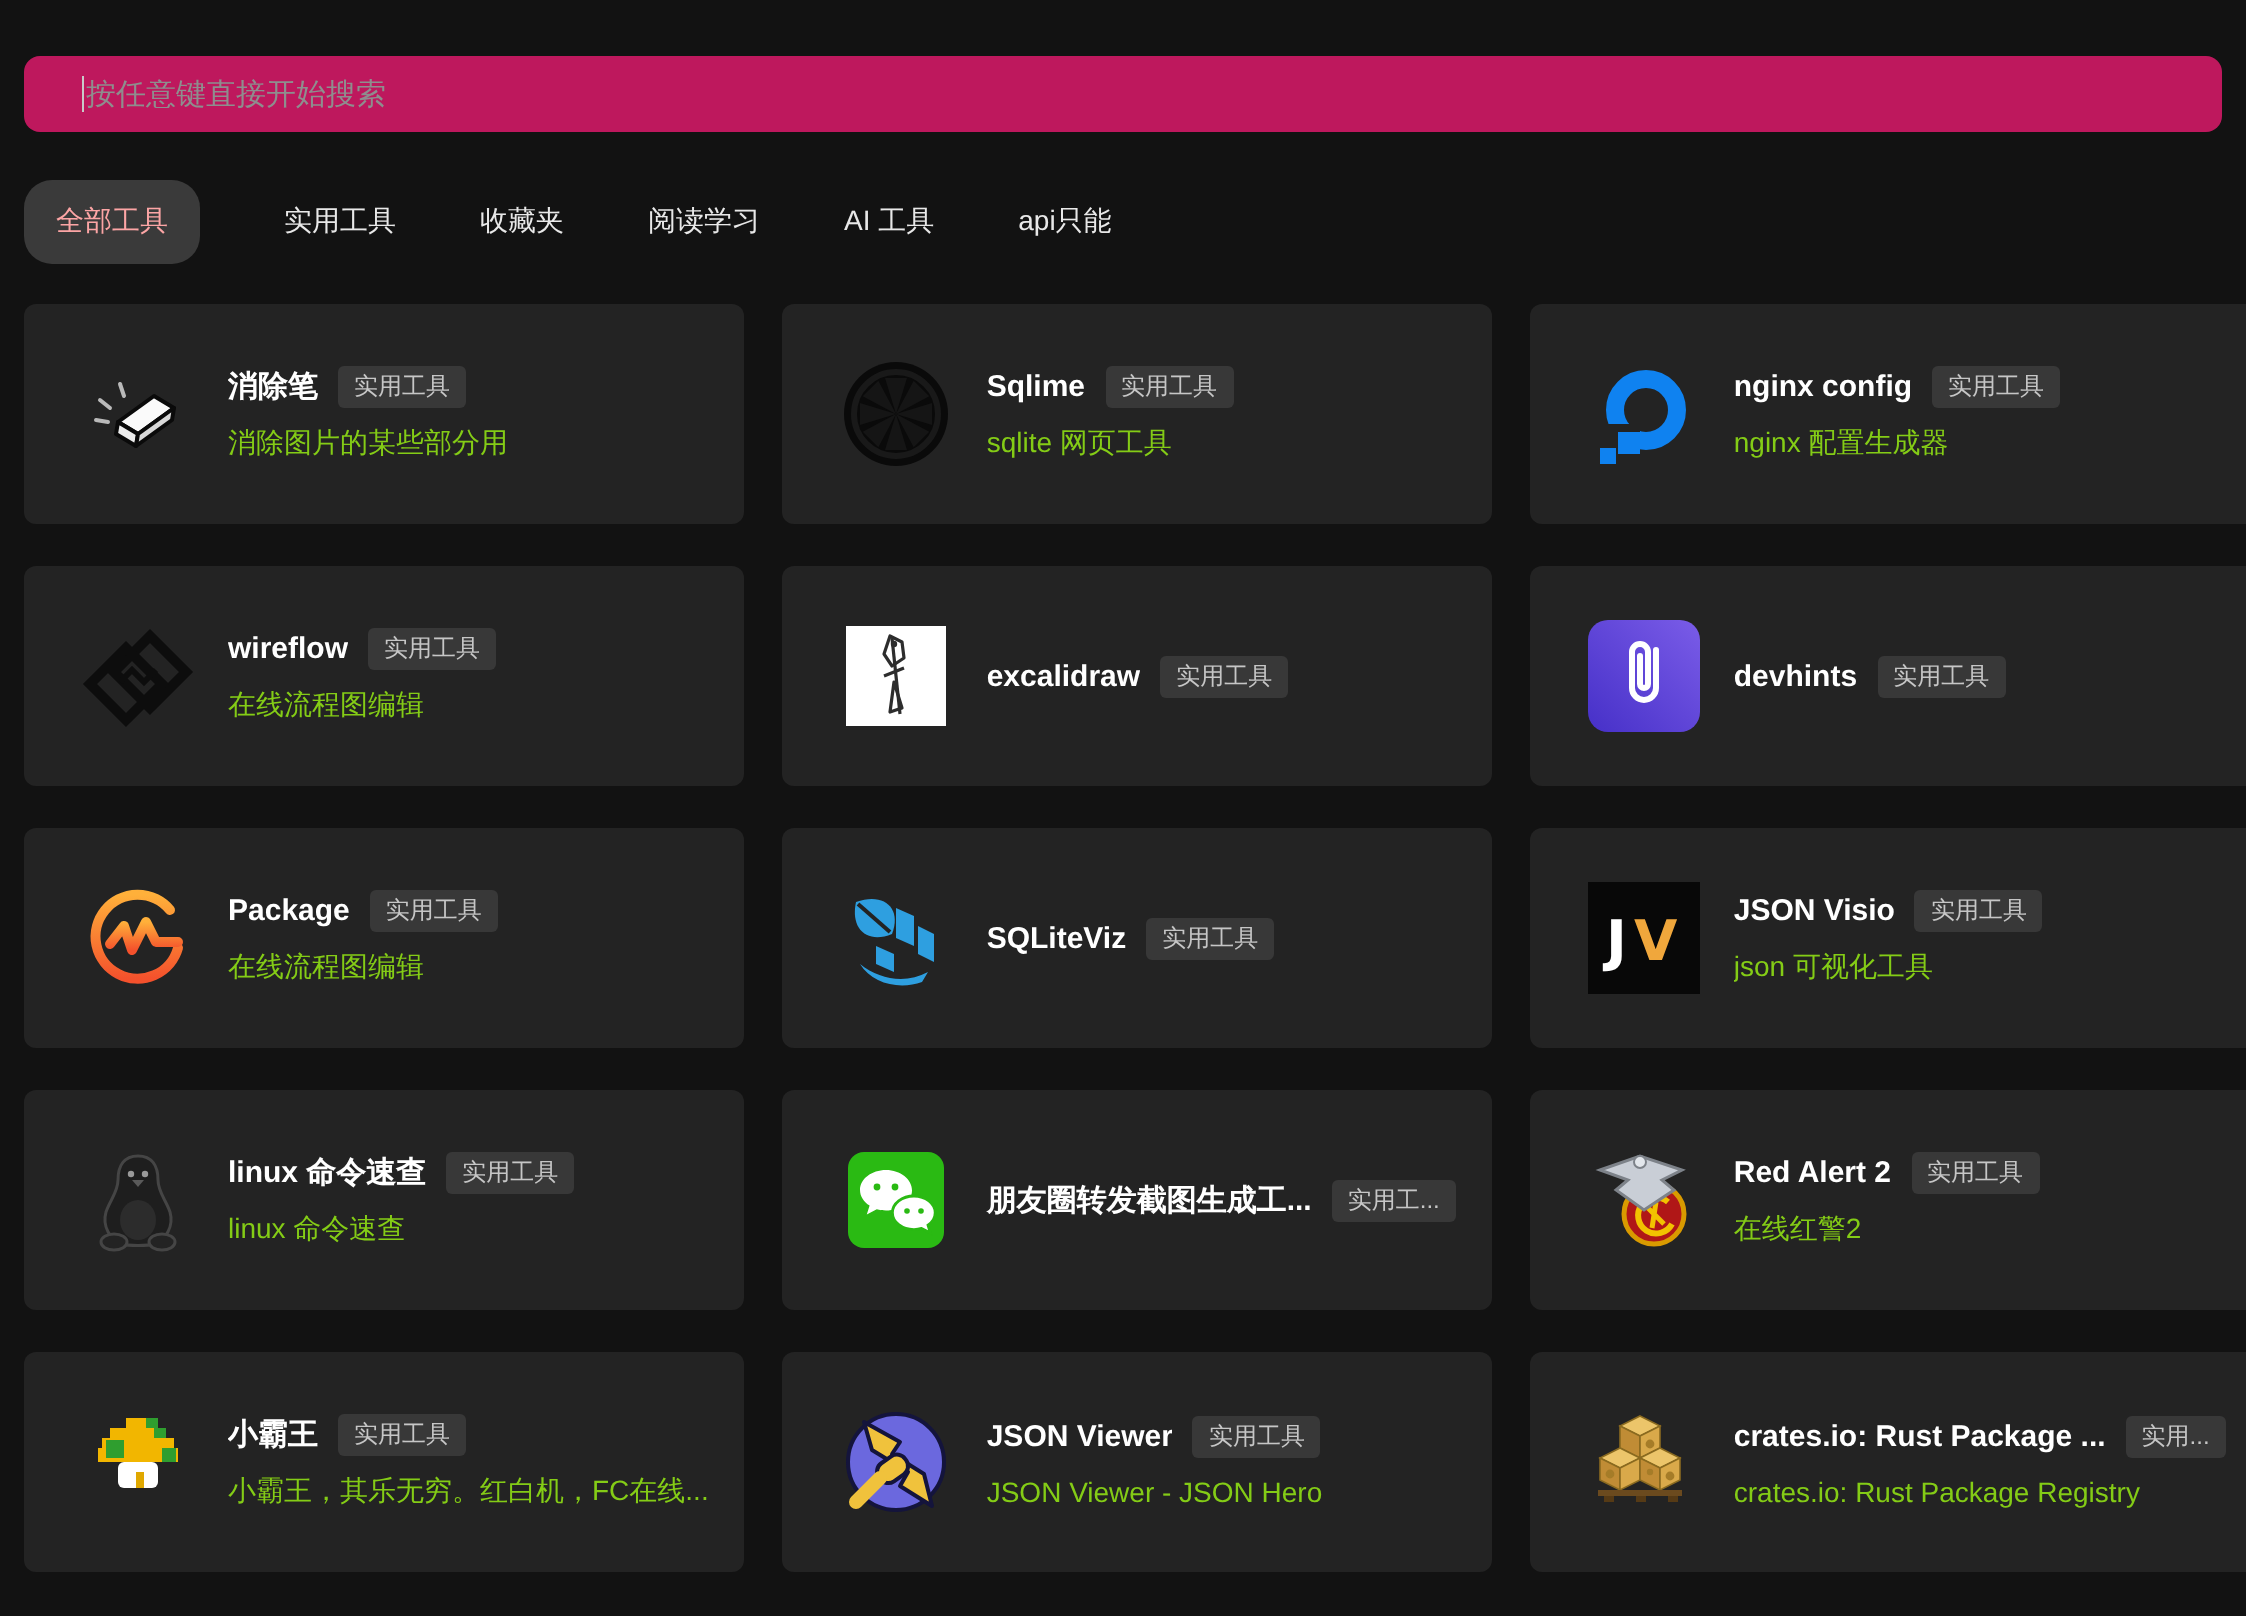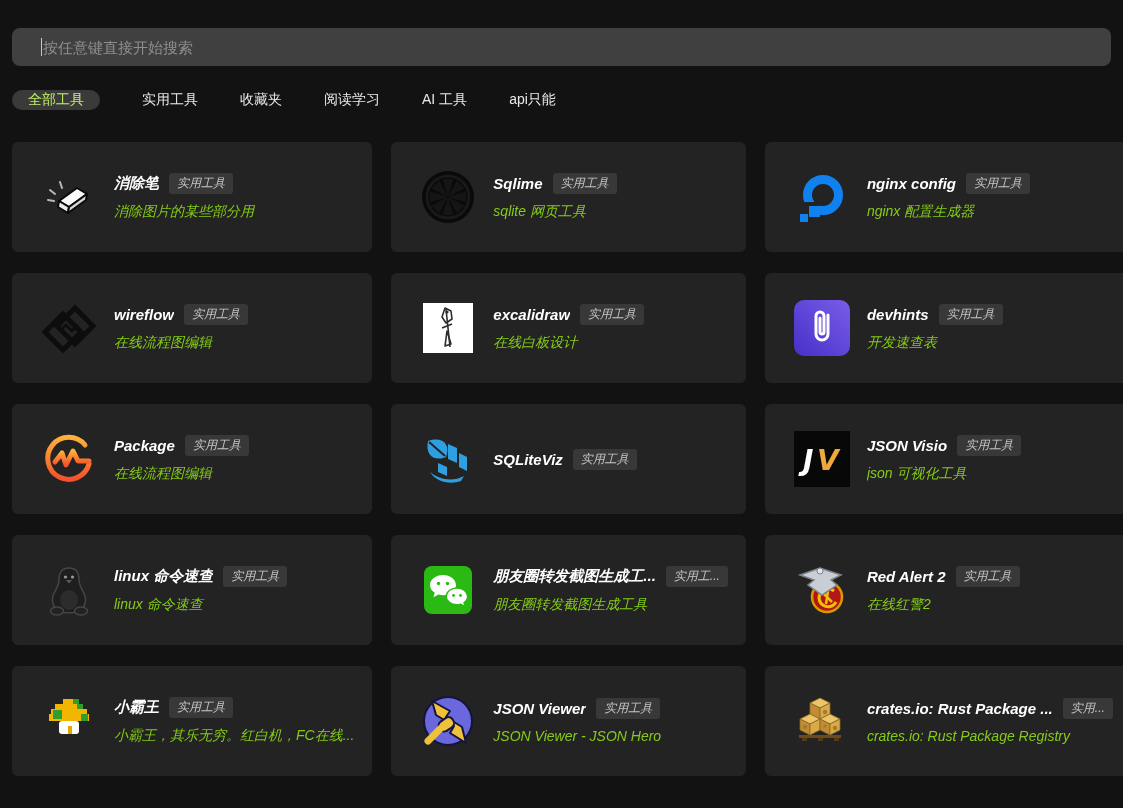--- a/index.html
+++ b/index.html
@@ -7,48 +7,47 @@
     width:1123px;height:808px;overflow:hidden;
     background:#121212;
     font-family:"Liberation Sans","DejaVu Sans",sans-serif;
     -webkit-font-smoothing:antialiased;
   }
   .page{padding:0 12px;}
 
   
   .search-wrap{
     position:relative;margin-top:28px;height:38px;
-    background:#404040;border-radius:8px;
+    background:#be185d;border-radius:8px;
   }
   .search-input{
     width:100%;height:100%;box-sizing:border-box;
     background:transparent;border:none;outline:none;
     padding:0 14px 0 31px;font-size:15px;color:#dddddd;
     font-family:inherit;
   }
   .search-input::placeholder{color:#8e8e8e;opacity:1;}
   .caret{
     position:absolute;left:29px;top:10px;width:1px;height:18px;
     background:#c9c9c9;
   }
 
   
   .tabs{
     margin-top:24px;display:flex;align-items:center;gap:42px;
     font-size:14px;color:#e8e8e8;
   }
   .tab{cursor:pointer;white-space:nowrap;}
-  .tab.active{background:#3a3a3a;border-radius:14px;padding:1px 16px;color:#bef264;}
+  .tab.active{background:#3a3a3a;border-radius:14px;padding:12px 16px;color:#fca5a5;}
 
   
   .grid{
-    margin-top:32px;display:grid;
+    margin-top:20px;display:grid;
     grid-template-columns:repeat(3,1fr);
     gap:21px 19px;
-    font-style:italic;
   }
   .card{
     height:110px;background:#232323;border-radius:6px;
     display:flex;align-items:center;
     padding:0 18px 0 28px;box-sizing:border-box;cursor:pointer;
   }
   .icon-box{
     width:58px;height:58px;flex:0 0 58px;margin-right:16px;
     display:flex;align-items:center;justify-content:center;
   }
@@ -184,21 +183,20 @@
               <path d="M27 31 l4 13 l-6 2 z"></path>
               <circle cx="27" cy="12" r="0.8"></circle>
             </g>
           </svg>
         </div>
     <div class="info">
       <div class="title-row">
         <span class="title">excalidraw</span>
         <span class="badge">实用工具</span>
       </div>
-      <div class="desc">在线白板设计</div>
     </div>
   </div>
 
   <div class="card">
     <div class="icon-box">
           <svg viewBox="0 0 56 56">
             <defs>
               <linearGradient id="pg" x1="1" y1="0" x2="0" y2="1">
                 <stop offset="0" stop-color="#7a5ce8"></stop>
                 <stop offset="1" stop-color="#4630c8"></stop>
@@ -206,21 +204,20 @@
             </defs>
             <rect width="56" height="56" rx="10" fill="url(#pg)"></rect>
             <path d="M34 15 v19 a6 6 0 0 1 -12 0 V16 a4 4 0 0 1 8 0 v16 a2 2 0 0 1 -4 0 V18" fill="none" stroke="#ffffff" stroke-width="3" stroke-linecap="round"></path>
           </svg>
         </div>
     <div class="info">
       <div class="title-row">
         <span class="title">devhints</span>
         <span class="badge">实用工具</span>
       </div>
-      <div class="desc">开发速查表</div>
     </div>
   </div>
 
   <div class="card">
     <div class="icon-box">
           <svg viewBox="0 0 56 56">
             <defs>
               <linearGradient id="gm" x1="0" y1="0" x2="0" y2="1">
                 <stop offset="0" stop-color="#ffb03a"></stop>
                 <stop offset="1" stop-color="#f4512c"></stop>
@@ -306,21 +303,20 @@
             <path d="M37 26 c-6 0 -10.8 3.8 -10.8 8.4 c0 4.7 4.8 8.4 10.8 8.4 c1.3 0 2.6 -0.2 3.8 -0.6 l4.4 2.3 l-1.2 -3.9 c2.2 -1.5 3.6 -3.8 3.6 -6.2 c0 -4.6 -4.8 -8.4 -10.6 -8.4 z" fill="#ffffff" stroke="#2aba13" stroke-width="1.4"></path>
             <circle cx="33.5" cy="33.5" r="1.4" fill="#2aba13"></circle>
             <circle cx="40.5" cy="33.5" r="1.4" fill="#2aba13"></circle>
           </svg>
         </div>
     <div class="info">
       <div class="title-row">
         <span class="title">朋友圈转发截图生成工...</span>
         <span class="badge">实用工...</span>
       </div>
-      <div class="desc">朋友圈转发截图生成工具</div>
     </div>
   </div>
 
   <div class="card">
     <div class="icon-box">
           <svg viewBox="0 0 56 56">
             <circle cx="33" cy="35" r="15" fill="#b01717" stroke="#d99a00" stroke-width="2.5"></circle>
             <path d="M40 29 a9 9 0 1 0 2 11" stroke="#f2c200" stroke-width="3" fill="none"></path>
             <path d="M29 31 l9 9 M34 29 l-2 13" stroke="#f2c200" stroke-width="2.5"></path>
             <path d="M6 13 L26 6 L47 13 L37 18 L43 23 L28 33 L14 23 L20 18 Z" fill="#c9ced6" stroke="#7d8289" stroke-width="1.5"></path>

